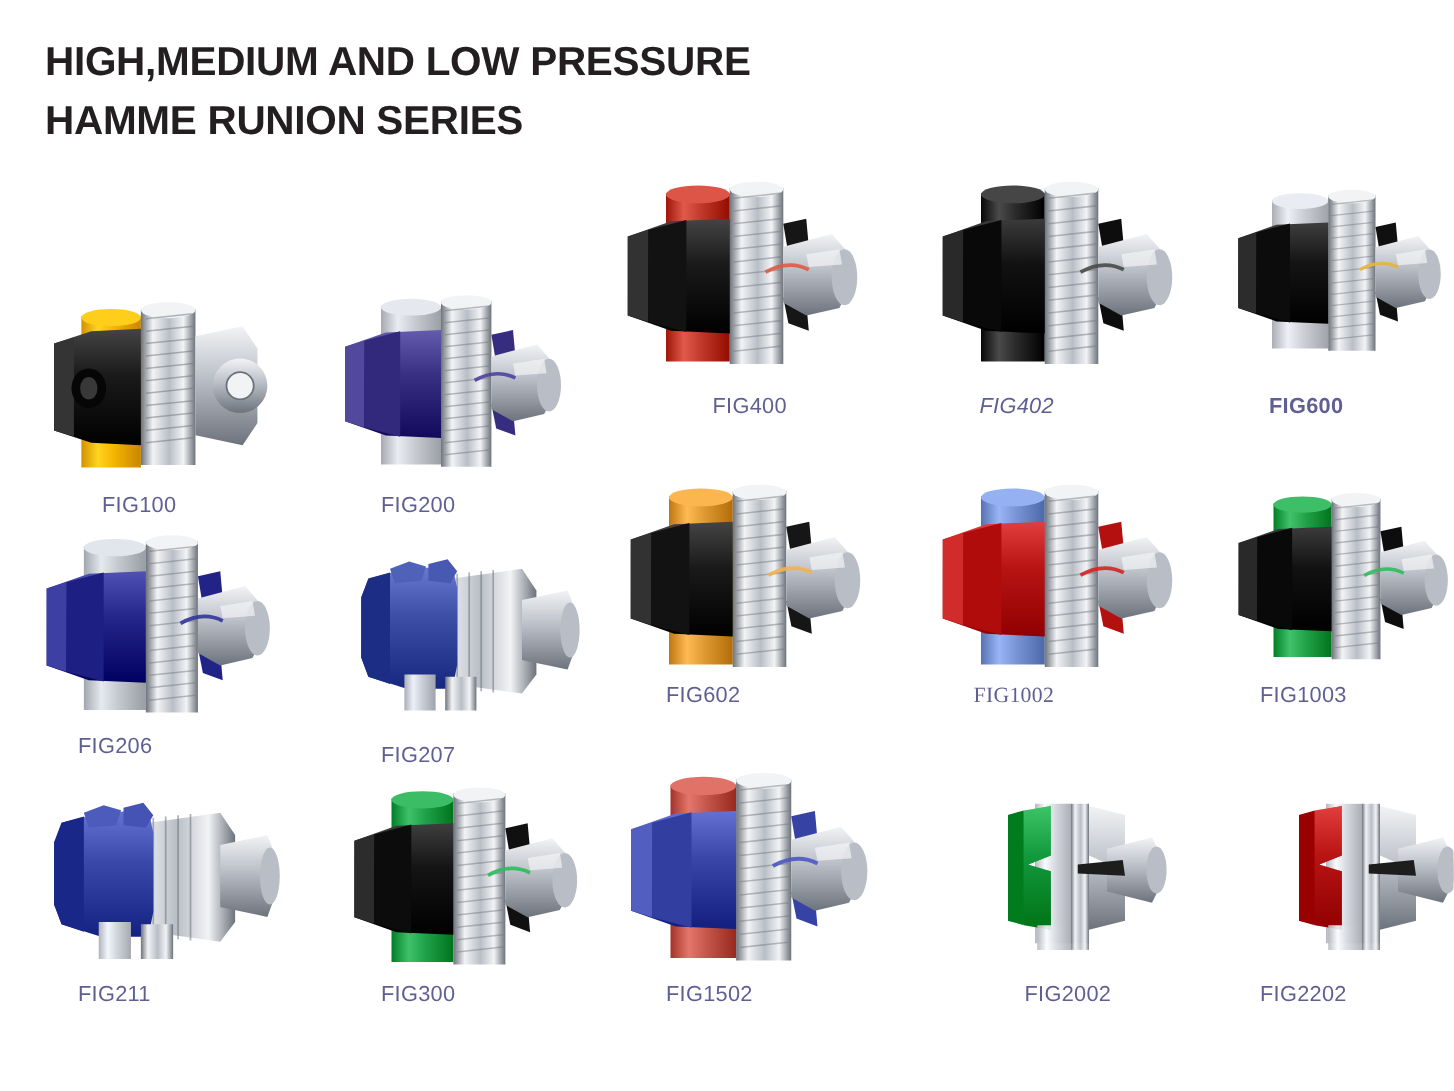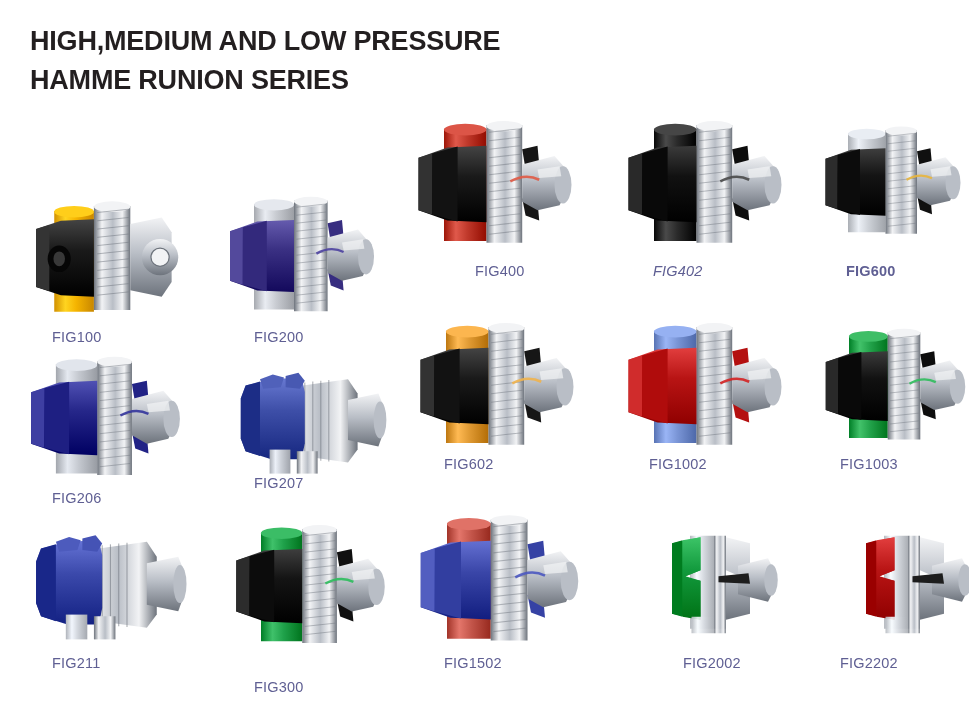--- a/index.html
+++ b/index.html
@@ -123,21 +123,21 @@
         <ellipse cx="44" cy="76" rx="7" ry="9" fill="#383838"></ellipse>
 
         <path d="M130 34 L168 26 L180 44 L180 104 L168 122 L130 114 Z" fill="url(#wsg0)"></path>
         <circle cx="166" cy="74" r="22" fill="url(#wsg0)"></circle>
         <circle cx="166" cy="74" r="11" fill="#f2f3f5"></circle>
         <circle cx="166" cy="74" r="11" fill="none" stroke="#6d737c" stroke-width="1.5"></circle>
       </g>
   </svg>
         </div>
       </div>
-      <div class="item-label" style="left: 52px; top: 329px;">FIG100</div>
+      <div class="item-label" style="left: 68px; top: 329px;">FIG100</div>
       <div class="item" style="left: 222px; top: 190px; width: 160px; height: 132px;">
         <div class="item-figure">
   <svg class="union" viewBox="0 0 200 150" preserveAspectRatio="xMidYMid meet">
     <defs>
       <linearGradient id="spg1" x1="0" y1="0" x2="1" y2="0">
         <stop offset="0%" stop-color="#a6a9af"></stop>
         <stop offset="28%" stop-color="#e9ecf2"></stop>
         <stop offset="55%" stop-color="#c9ccd2"></stop>
         <stop offset="100%" stop-color="#9c9fa5"></stop>
       </linearGradient>
@@ -554,21 +554,21 @@
 
         <path d="M150 50 L188 42 L196 62 L196 86 L188 108 L150 100 Z" fill="url(#wsg6)"></path>
         <ellipse cx="190" cy="75" rx="8" ry="23" fill="#b9bec6"></ellipse>
 
         <path d="M52 112 L78 112 L78 142 L52 142 Z" fill="url(#spg6)"></path>
         <path d="M86 114 L112 114 L112 142 L86 142 Z" fill="url(#ssg6)"></path>
       </g>
   </svg>
         </div>
       </div>
-      <div class="item-label" style="left: 254px; top: 475px; text-align: center;">FIG207</div>
+      <div class="item-label" style="left: 254px; top: 496px; text-align: center;">FIG207</div>
       <div class="item" style="left: 412px; top: 320px; width: 170px; height: 132px;">
         <div class="item-figure">
   <svg class="union" viewBox="0 0 200 150" preserveAspectRatio="xMidYMid meet">
     <defs>
       <linearGradient id="spg7" x1="0" y1="0" x2="1" y2="0">
         <stop offset="0%" stop-color="#bd7710"></stop>
         <stop offset="28%" stop-color="#ffba53"></stop>
         <stop offset="55%" stop-color="#e09a33"></stop>
         <stop offset="100%" stop-color="#b36d06"></stop>
       </linearGradient>
@@ -702,21 +702,21 @@
 
         <path d="M132 52 L170 42 L184 58 L188 76 L176 100 L150 106 L132 96 Z" fill="url(#wsg8)"></path>
         <ellipse cx="180" cy="76" rx="10" ry="22" fill="#b9bec6"></ellipse>
         <path d="M150 58 L176 54 L178 66 L152 68 Z" fill="#f2f3f5" opacity="0.7"></path>
 
         <path d="M118 72 Q136 62 152 70" fill="none" stroke="#d42222" stroke-width="3" opacity="0.9"></path>
       </g>
   </svg>
         </div>
       </div>
-      <div class="item-label" style="left: 649px; top: 456px;">FIG1002</div>
+      <div class="item-label" style="left: 649px; top: 456px; font-family: Liberation Serif, serif;">FIG1002</div>
       <div class="item" style="left: 818px; top: 320px; width: 155px; height: 132px;">
         <div class="item-figure">
   <svg class="union" viewBox="0 0 200 150" preserveAspectRatio="xMidYMid meet">
     <defs>
       <linearGradient id="spg9" x1="0" y1="0" x2="1" y2="0">
         <stop offset="0%" stop-color="#007f27"></stop>
         <stop offset="28%" stop-color="#42c26a"></stop>
         <stop offset="55%" stop-color="#22a24a"></stop>
         <stop offset="100%" stop-color="#00751d"></stop>
       </linearGradient>
@@ -911,21 +911,21 @@
 
         <path d="M132 52 L170 42 L184 58 L188 76 L176 100 L150 106 L132 96 Z" fill="url(#wsg11)"></path>
         <ellipse cx="180" cy="76" rx="10" ry="22" fill="#b9bec6"></ellipse>
         <path d="M150 58 L176 54 L178 66 L152 68 Z" fill="#f2f3f5" opacity="0.7"></path>
 
         <path d="M118 72 Q136 62 152 70" fill="none" stroke="#2cbd5c" stroke-width="3" opacity="0.9"></path>
       </g>
   </svg>
         </div>
       </div>
-      <div class="item-label" style="left: 254px; top: 655px; margin-top: 24px;">FIG300</div>
+      <div class="item-label" style="left: 254px; top: 655px;">FIG300</div>
       <div class="item" style="left: 412px; top: 512px; width: 175px; height: 136px;">
         <div class="item-figure">
   <svg class="union" viewBox="0 0 200 150" preserveAspectRatio="xMidYMid meet">
     <defs>
       <linearGradient id="spg12" x1="0" y1="0" x2="1" y2="0">
         <stop offset="0%" stop-color="#a13328"></stop>
         <stop offset="28%" stop-color="#e4766b"></stop>
         <stop offset="55%" stop-color="#c4564b"></stop>
         <stop offset="100%" stop-color="#97291e"></stop>
       </linearGradient>

